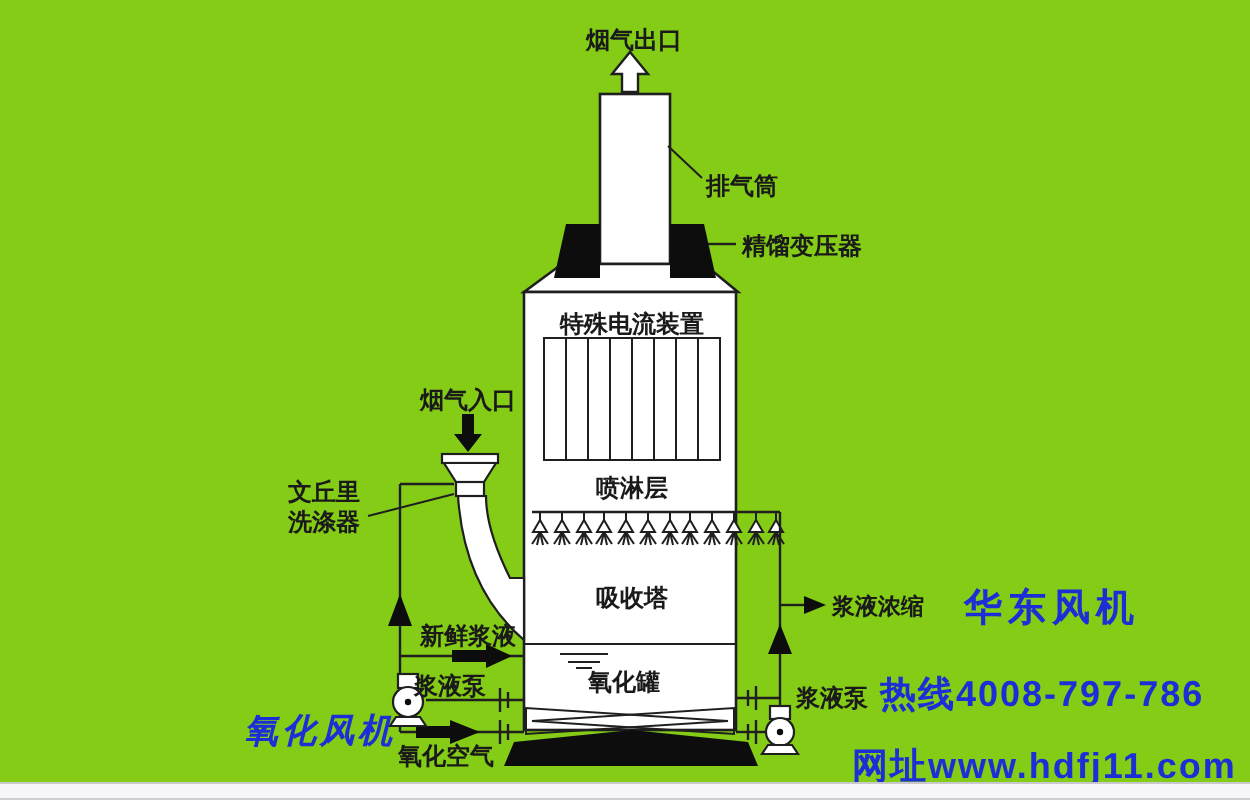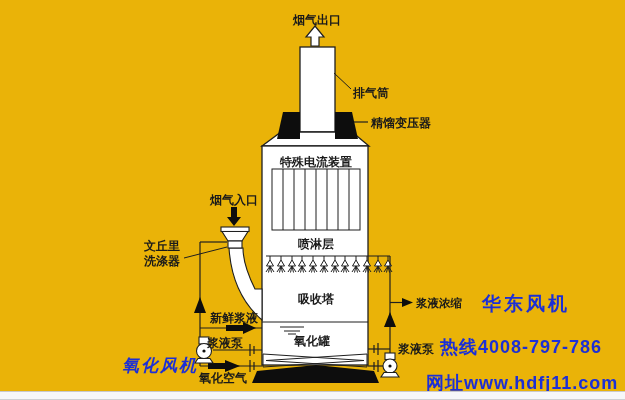--- a/index.html
+++ b/index.html
@@ -1,19 +1,19 @@
 <!DOCTYPE html>
 <html><head>
 <meta charset="utf-8">
 <style>
   html,body{margin:0;padding:0;background:#fff;}
   .canvas{
     position:relative;
     width:625px;height:400px;
-    background:#eab308;
+    background:#84cc16;
     overflow:hidden;
     font-family:"Liberation Sans","DejaVu Sans",sans-serif;
   }
   svg{position:absolute;left:0;top:0;}
   svg text{
     font-family:"Liberation Sans","DejaVu Sans",sans-serif;
     fill:#1a1a1a;
     font-weight:700;
   }
   .lbl{font-size:12px;}

